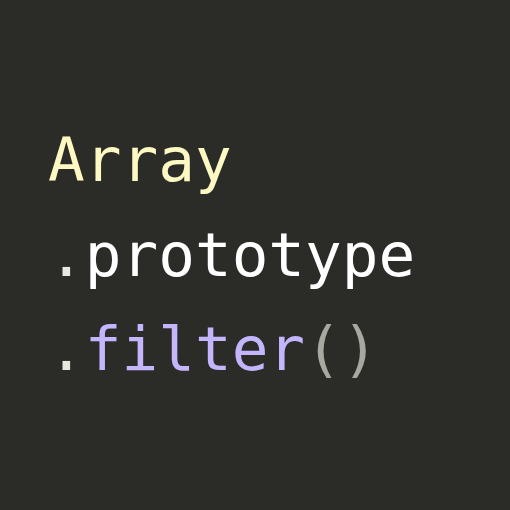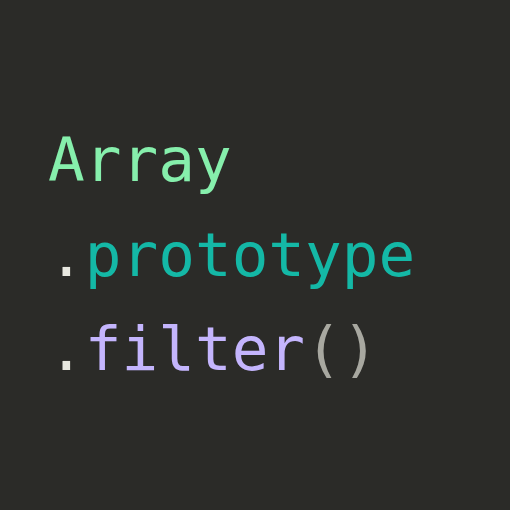--- a/index.html
+++ b/index.html
@@ -16,28 +16,28 @@
       justify-content: center;
       padding-left: 48px;
       font-family: "Consolas", "Menlo", "Monaco", monospace;
       font-size: 61px;
       line-height: 1.55;
     }
     .line {
       white-space: nowrap;
     }
     .class-name {
-      color: #86efac;
+      color: #fef9c3;
       margin-top: 45px;
     }
     .punct {
       color: #e8e8e0;
     }
     .property {
-      color: #14b8a6;
+      color: #ffffff;
     }
     .method {
       color: #c4b5fd;
     }
     .parens {
       color: #a8a8a0;
     }
   </style>
 </head>
 <body>

